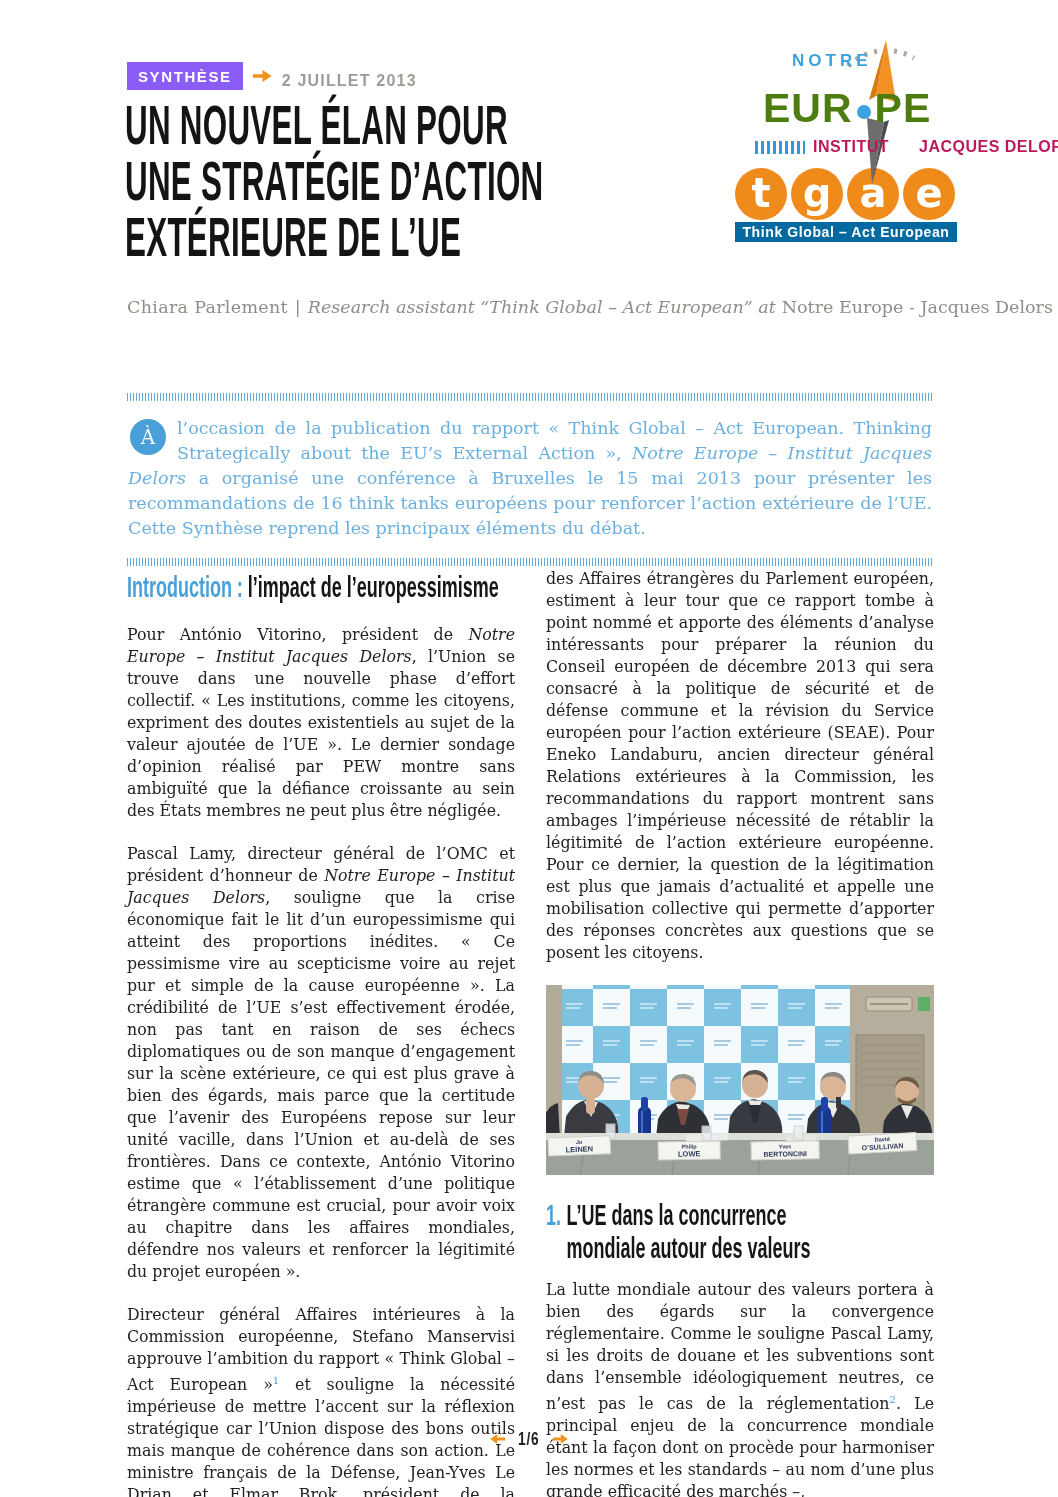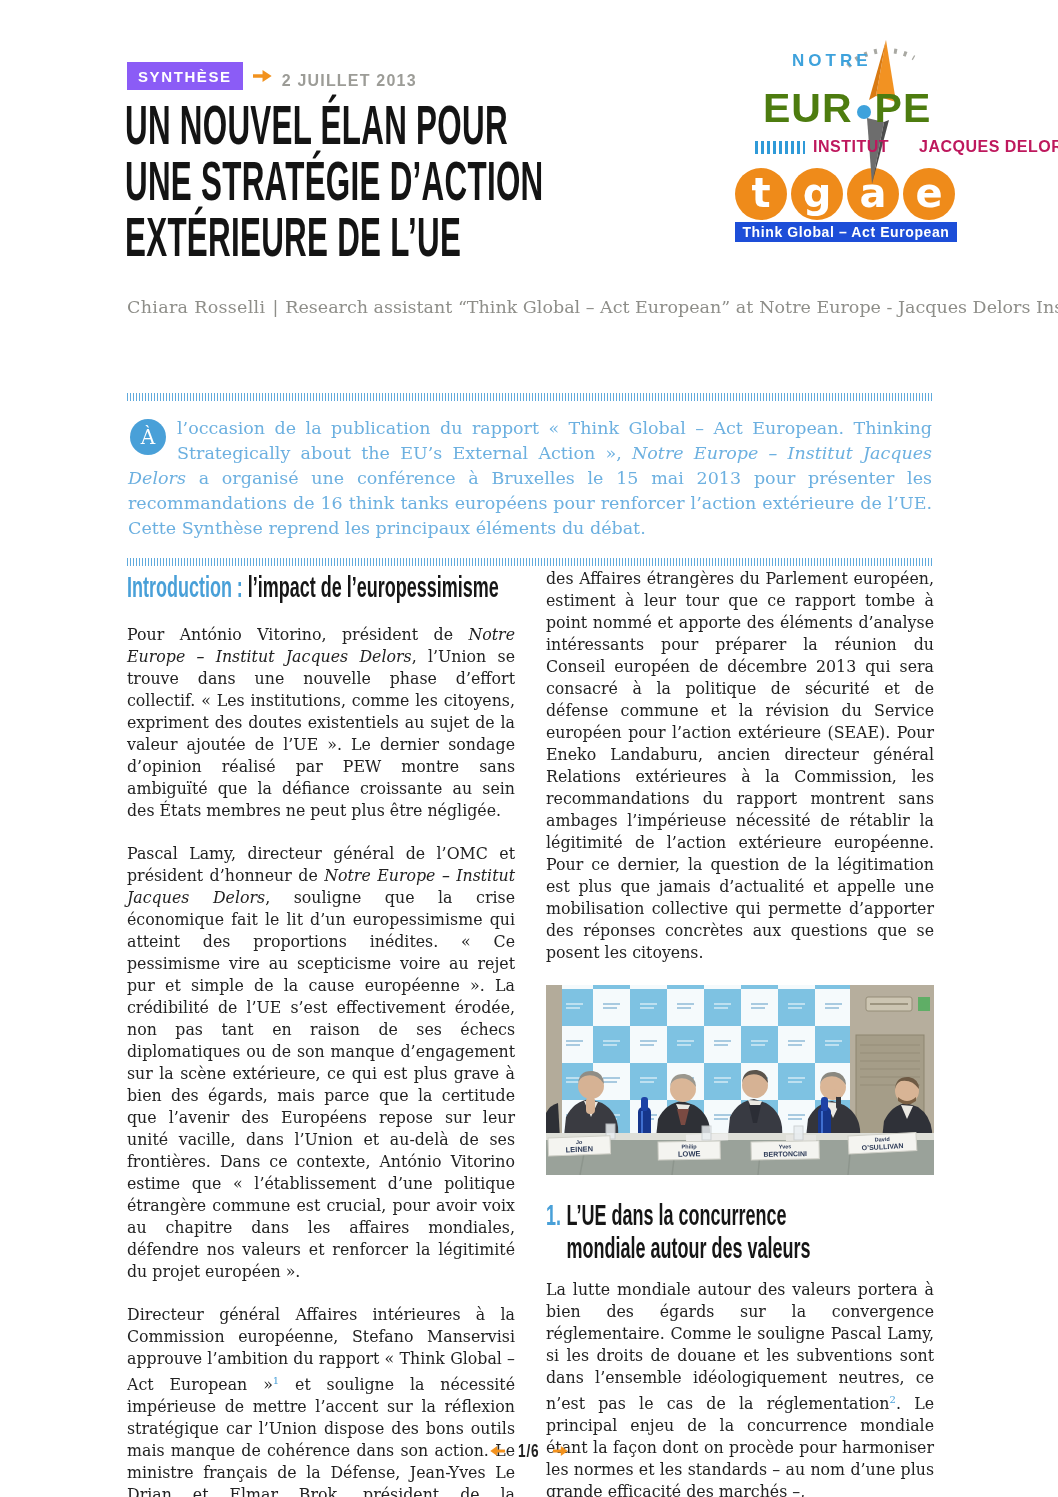--- a/index.html
+++ b/index.html
@@ -14,21 +14,21 @@
            clip-path:polygon(0 36%,52% 36%,52% 0,100% 50%,52% 100%,52% 64%,0 64%);}
   .date{color:#9c9c97;font:bold 16px "Liberation Sans",sans-serif;letter-spacing:1.2px;margin-top:9px;}
 
   .title{position:absolute;left:125px;top:97px;margin:0;color:#141414;
          font:bold 55px/56px "Liberation Sans",sans-serif;letter-spacing:.5px;
          transform:scaleX(.57);transform-origin:left top;white-space:nowrap;}
 
   .author{position:absolute;left:127px;top:297px;color:#8e8e89;font-size:17.5px;white-space:nowrap;}
   .a-name{letter-spacing:.3px;}
   .a-sep{margin:0 7px;}
-  .a-role{}
+  .a-role{font-style:italic;}
   .a-org{margin-left:6px;}
 
   
   .ne-logo{position:absolute;left:716px;top:42px;width:300px;height:122px;}
   .ne-notre{position:absolute;left:76px;top:9px;color:#3ea2dc;
             font:bold 17px "Liberation Sans",sans-serif;letter-spacing:4px;z-index:4;}
   .ne-europe{position:absolute;left:47px;top:44px;color:#4d7c0f;display:flex;align-items:center;
              font:800 41px/44px "Liberation Sans",sans-serif;letter-spacing:1px;z-index:4;}
   .ne-dot{display:inline-block;width:14px;height:14px;border-radius:50%;background:#3ea2dc;margin:8px 4px 0;}
   .ne-inst{position:absolute;left:0;top:96px;display:flex;align-items:center;color:#be185d;
@@ -36,21 +36,21 @@
   .ne-ticks{width:50px;height:13px;margin-right:8px;
             background:repeating-linear-gradient(90deg,#2f9ad8 0 3px,transparent 3px 6px);}
   .ne-gap{width:30px;}
   .ne-needle{position:absolute;left:118px;top:-10px;z-index:2;}
 
   
   .tgae{position:absolute;left:735px;top:168px;width:222px;}
   .tgae-circles{display:flex;gap:4px;}
   .tgae-circle{width:52px;height:52px;border-radius:50%;background:#ef8b1a;color:#fff;text-align:center;
                font:bold 40px/50px "DejaVu Sans",sans-serif;}
-  .tgae-bar{margin-top:2px;background:#1d4ed8;color:#fff;text-align:center;
+  .tgae-bar{margin-top:2px;background:#0369a1;color:#fff;text-align:center;
             font:bold 14px/20px "Liberation Sans",sans-serif;letter-spacing:.6px;}
 
   
   .intro-box{position:absolute;left:127px;top:393px;width:806px;}
   .tick-row{height:8px;background:repeating-linear-gradient(90deg,#5fa9dc 0 1px,transparent 1px 3px);}
   .intro-body{padding:15px 1px 17px;color:#6cb0e0;font-size:17.5px;line-height:25px;text-align:justify;}
   .intro-body em{font-style:italic;color:#6cb0e0;}
   .dropcap{float:left;width:36px;height:36px;border-radius:50%;background:#49a0d8;color:#fff;
            font:20px/36px "DejaVu Serif",serif;text-align:center;margin:3px 11px 2px 2px;}
 
@@ -66,21 +66,21 @@
          transform-origin:left top;white-space:nowrap;margin:2px 0 20px;color:#161616;}
   .sec-blue{color:#49a0d8;}
   .h2wrap{width:470px;display:flex;font:bold 29px/33px "Liberation Sans",sans-serif;color:#161616;
           transform:scaleX(.62);transform-origin:left top;margin:24px 0 14px;}
   .h2num{color:#49a0d8;margin-right:9px;flex:none;}
 
   .photo{display:block;margin:4px 0 0;}
 
   
   .footer{position:absolute;left:0;top:1428px;width:1058px;display:flex;justify-content:center;
-          align-items:center;gap:9px;margin-top:12px;}
+          align-items:center;gap:9px;}
   .f-page{display:inline-block;color:#222;font:bold 19px "Liberation Sans",sans-serif;
           letter-spacing:1px;transform:scaleX(.72);}
   .f-arrow{width:15px;height:10px;background:#f2921e;}
   .f-left{clip-path:polygon(100% 36%,46% 36%,46% 0,0 50%,46% 100%,46% 64%,100% 64%);}
   .f-right{clip-path:polygon(0 36%,54% 36%,54% 0,100% 50%,54% 100%,54% 64%,0 64%);}
 </style>
 </head>
 <body>
 
 <div class="page">
@@ -91,21 +91,21 @@
     <div class="date">2 JUILLET 2013</div>
   </div>
 
   <h1 class="title">
     <div>UN NOUVEL ÉLAN POUR</div>
     <div>UNE STRATÉGIE D’ACTION</div>
     <div>EXTÉRIEURE DE L’UE</div>
   </h1>
 
   <div class="author">
-    <span class="a-name">Chiara Rosselli</span><span class="a-sep">|</span><span class="a-role">Research assistant “Think Global – Act European” at</span><span class="a-org">Notre Europe - Jacques Delors Institute</span>
+    <span class="a-name">Chiara Parlement</span><span class="a-sep">|</span><span class="a-role">Research assistant “Think Global – Act European” at</span><span class="a-org">Notre Europe - Jacques Delors Institute</span>
   </div>
 
   <div class="ne-logo">
     <svg class="ne-needle" width="90" height="160" viewBox="0 0 90 160">
       <path d="M14,34 A55,55 0 0 1 80,26" fill="none" stroke="#a9a9a3" stroke-width="5" stroke-dasharray="3 7"></path>
       <polygon points="52,8 62,70 42,64" fill="#f29222"></polygon>
       <polygon points="52,8 42,64 35,68" fill="#d97a12"></polygon>
       <polygon points="38,152 33,86 50,90" fill="#6d6d6d"></polygon>
       <polygon points="38,152 50,90 55,88" fill="#4c4c4c"></polygon>
     </svg>

